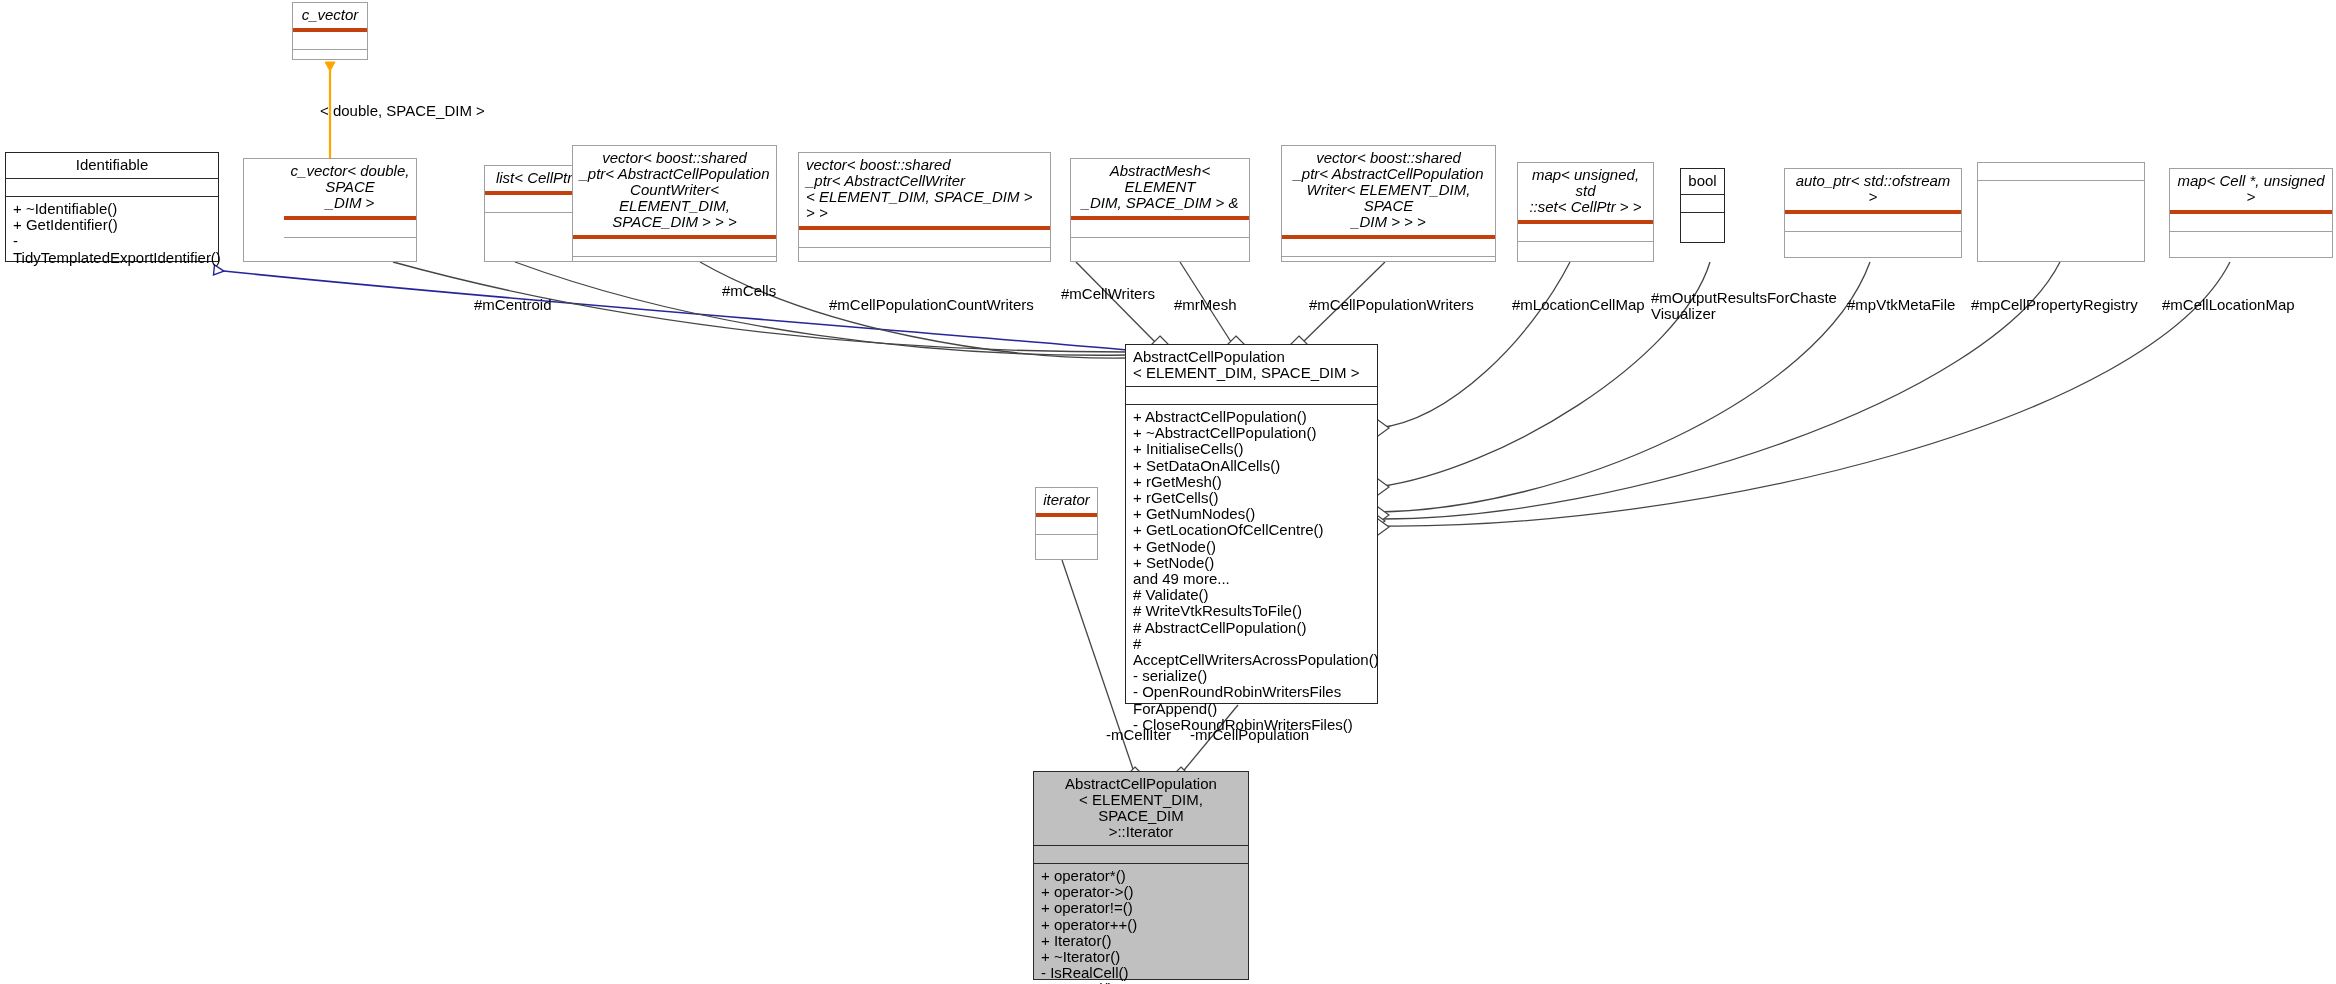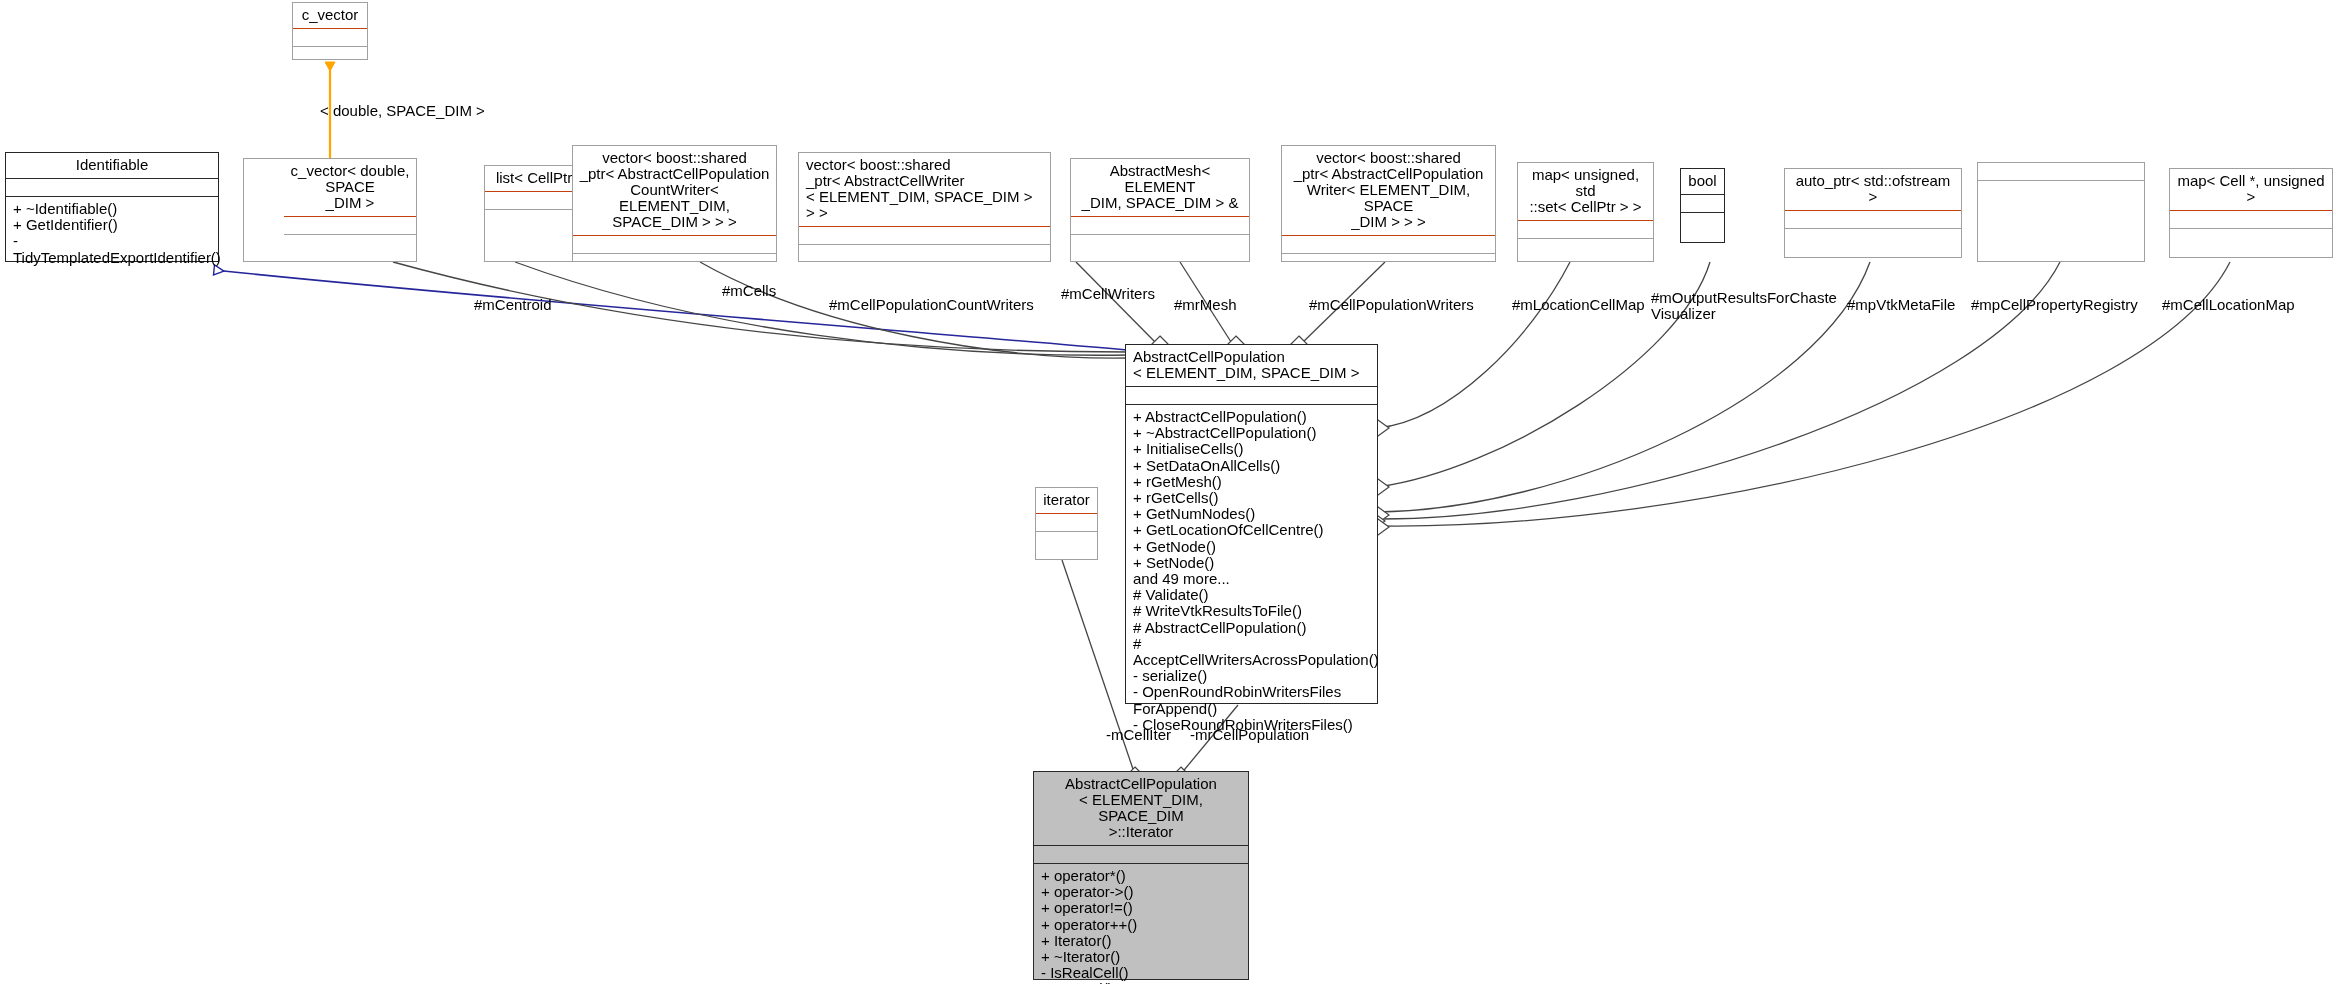--- a/index.html
+++ b/index.html
@@ -51,21 +51,22 @@
     color: #000000;
     padding: 4px 5px 5px 5px;
     white-space: pre-line;
     flex: none;
   }
   .uml-box.strong > .uml-title,
   .uml-box.filled > .uml-title {
     border-bottom: 1px solid #2a2a2a;
   }
   .uml-box:not(.strong):not(.filled) > .uml-title {
-    border-bottom: 1px solid #c2410c;
+    border-bottom: 4px solid #c2410c;
+    font-style: italic;
   }
   .uml-title.left {
     text-align: left;
     padding-left: 7px;
   }
   .uml-attrs {
     box-sizing: border-box;
     flex: none;
     font-size: 15px;
     line-height: 16px;

